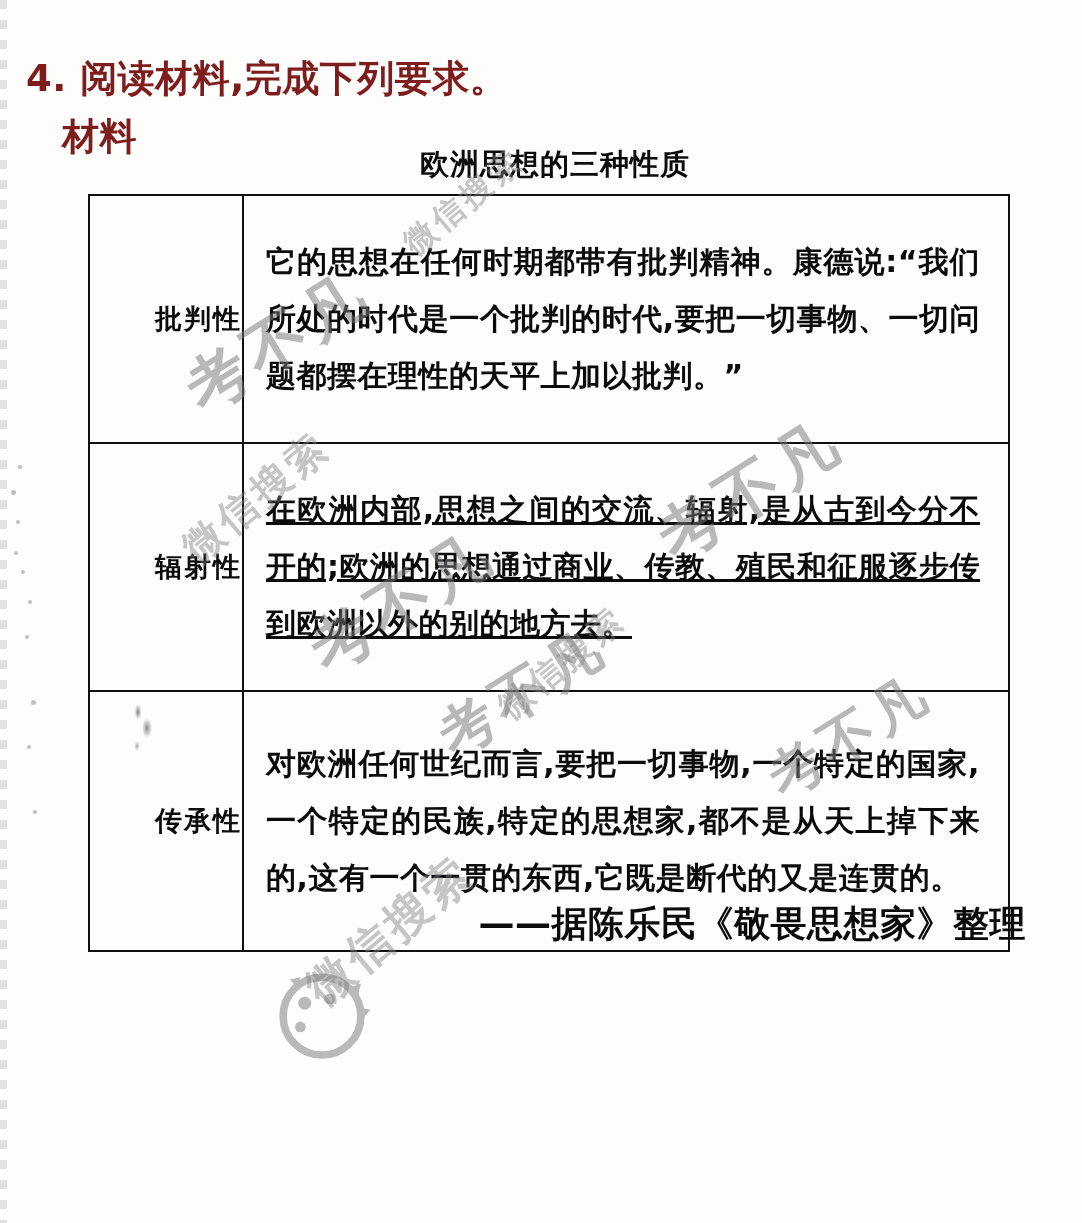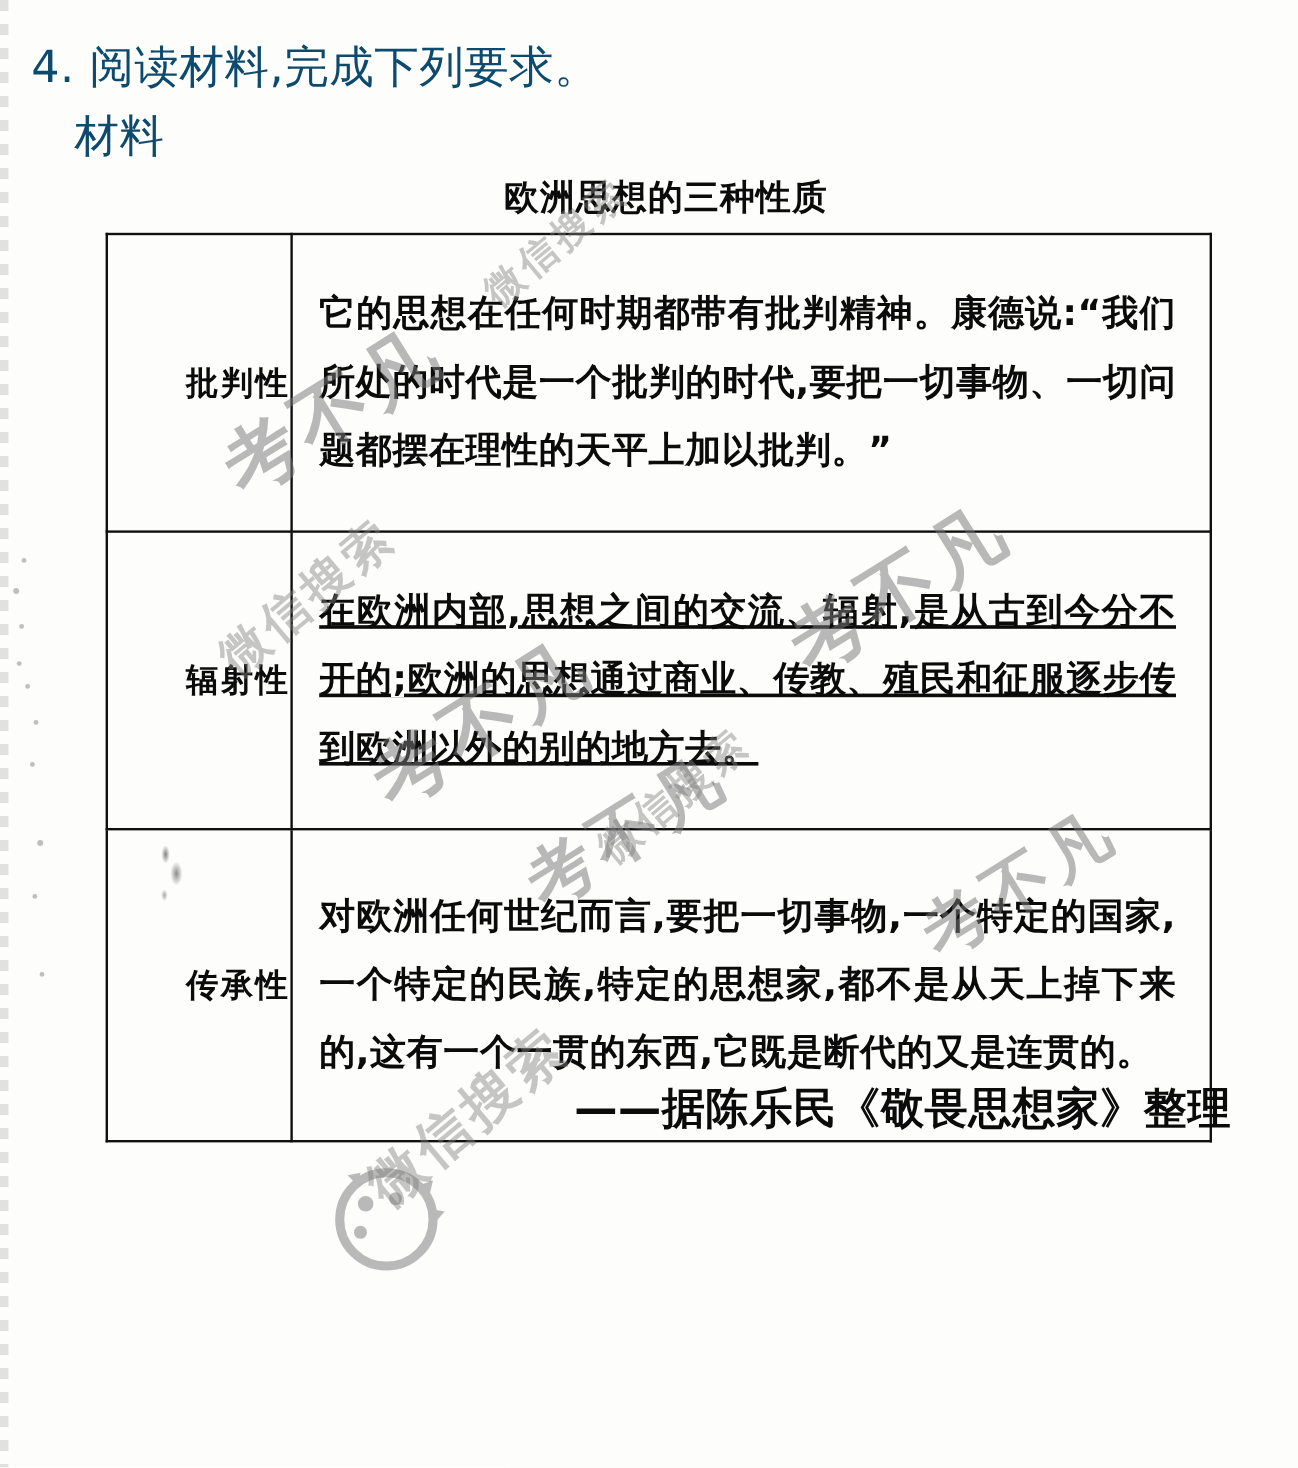--- a/index.html
+++ b/index.html
@@ -41,23 +41,24 @@
         rgba(160,160,160,.30) 0px,
         rgba(160,160,160,.30) 9px,
         rgba(255,255,255,0) 9px,
         rgba(255,255,255,0) 20px);
   }
 
   
   .qline {
     position: absolute;
     white-space: nowrap;
-    font-weight: 400;
-    color: #0c4a6e;
+    font-weight: 700;
+    color: #7f1d1d;
     letter-spacing: .5px;
+    margin-top: 23px;
   }
   #q-number-line {
     left: 26px;
     top: 34px;
     font-size: 37px;
     line-height: 44px;
   }
   #material-label {
     left: 62px;
     top: 92px;

